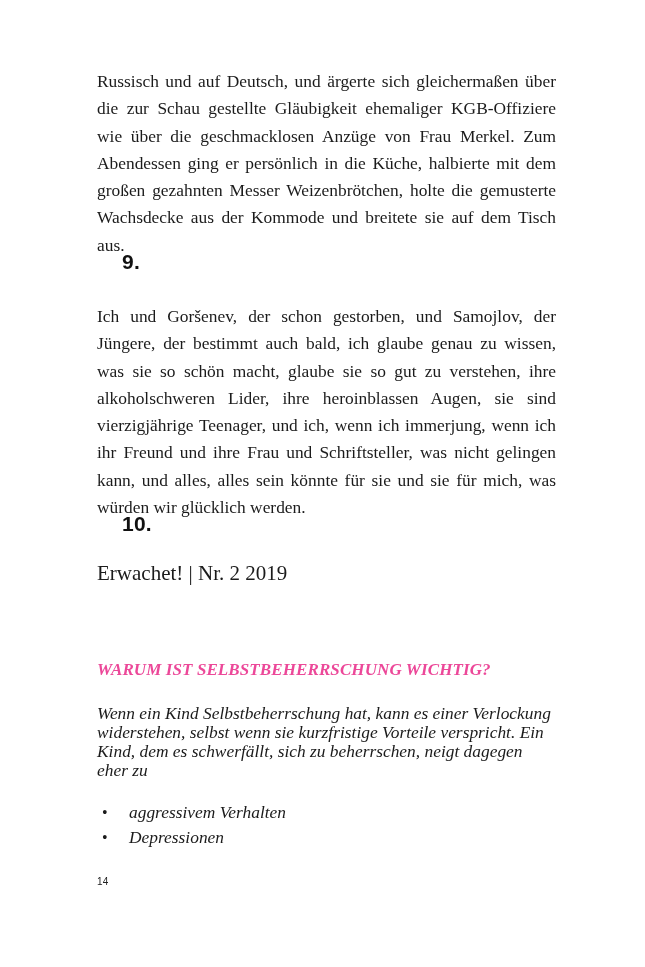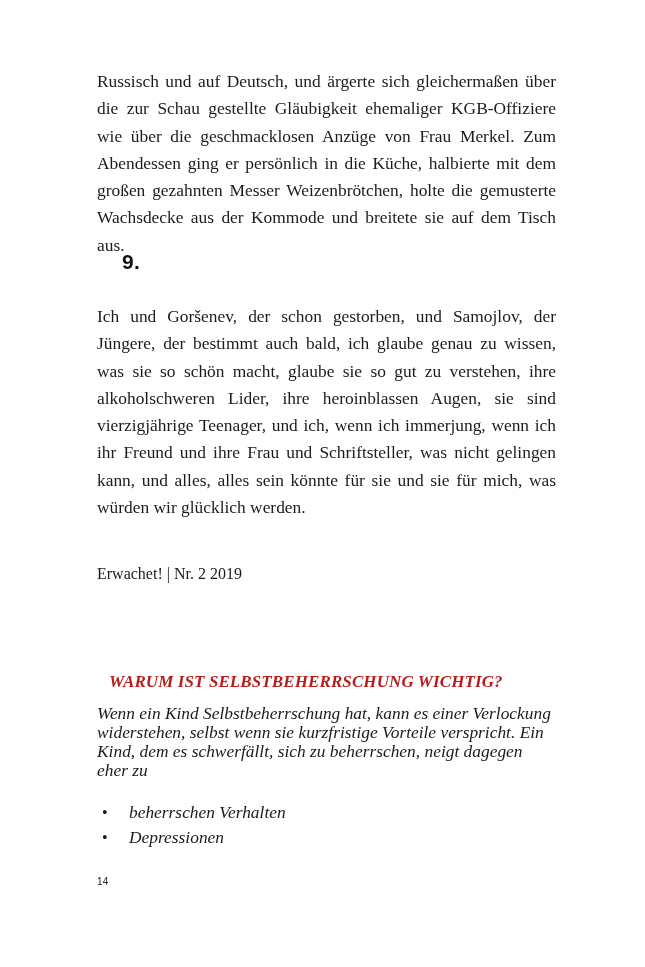--- a/index.html
+++ b/index.html
@@ -49,35 +49,35 @@
     font-size: 21px;
     font-weight: 700;
     color: #111111;
     letter-spacing: 0.2px;
     margin: 0;
     padding-left: 25px;
   }
 
   .meta-line {
     font-family: "Liberation Serif", "DejaVu Serif", serif;
-    font-size: 16px;
+    font-size: 21px;
     line-height: 27.3px;
     color: #1b1b1b;
     margin: 0;
     text-align: left;
     word-break: break-word;
   }
 
   .sub-head {
     font-family: "Liberation Serif", "DejaVu Serif", serif;
     font-size: 17px;
     font-weight: 700;
     font-style: italic;
-    color: #b91c1c;
-    margin: 12px;
+    color: #ec4899;
+    margin: 0;
     letter-spacing: 0.1px;
   }
 
   .italic-par {
     font-family: "Liberation Serif", "DejaVu Serif", serif;
     font-size: 17.4px;
     font-style: italic;
     line-height: 19px;
     color: #1b1b1b;
     margin: 0;
@@ -131,33 +131,34 @@
 <body>
 
 <div class="page">
 
   <p class="body-par col" id="par-1">Russisch und auf Deutsch, und ärgerte sich gleichermaßen über die zur Schau gestellte Gläubigkeit ehemaliger KGB-Offiziere wie über die geschmacklosen Anzüge von Frau Merkel. Zum Abendessen ging er persönlich in die Küche, halbierte mit dem großen gezahnten Messer Weizenbrötchen, holte die gemusterte Wachsdecke aus der Kommode und breitete sie auf dem Tisch aus.</p>
 
   <div class="section-num col" id="head-9">9.</div>
 
   <p class="body-par col" id="par-2">Ich und Goršenev, der schon gestorben, und Samojlov, der Jüngere, der bestimmt auch bald, ich glaube genau zu wissen, was sie so schön macht, glaube sie so gut zu verstehen, ihre alkoholschweren Lider, ihre heroinblassen Augen, sie sind vierzigjährige Teenager, und ich, wenn ich immerjung, wenn ich ihr Freund und ihre Frau und Schriftsteller, was nicht gelingen kann, und alles, alles sein könnte für sie und sie für mich, was würden wir glücklich werden.</p>
 
+  <div class="section-num col" id="head-10">10.</div>
 
   <div class="col" id="meta-block">
     <div class="meta-line">Erwachet! | Nr. 2 2019</div>
   </div>
 
   <div class="sub-head col" id="sub-head-1">WARUM IST SELBSTBEHERRSCHUNG WICHTIG?</div>
 
   <p class="italic-par col" id="par-3">Wenn ein Kind Selbstbeherrschung hat, kann es einer Verlockung widerstehen, selbst wenn sie kurzfristige Vorteile verspricht. Ein Kind, dem es schwerfällt, sich zu beherrschen, neigt dagegen eher zu</p>
 
   <ul class="bullet-list col" id="list-1">
     <li class="bullet-item">
       <span class="bullet-dot">•</span>
-      <span>beherrschen Verhalten</span>
+      <span>aggressivem Verhalten</span>
     </li>
     <li class="bullet-item">
       <span class="bullet-dot">•</span>
       <span>Depressionen</span>
     </li>
   </ul>
 
   <div class="folio" id="folio-1">14</div>
 
 </div>

